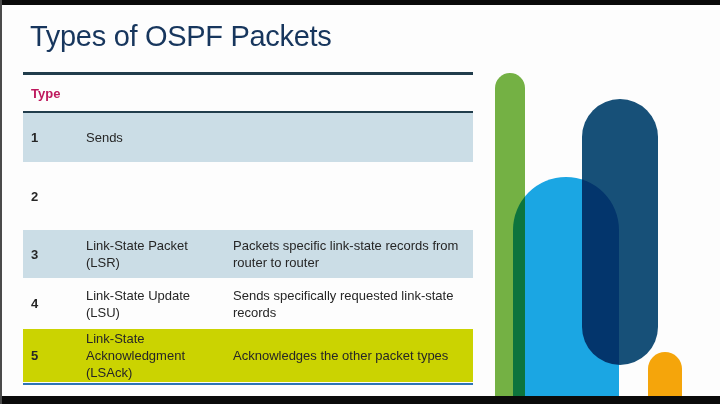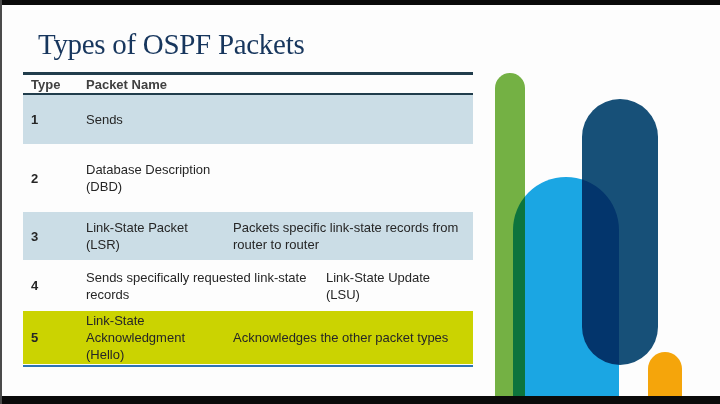--- a/index.html
+++ b/index.html
@@ -11,30 +11,30 @@
     position:relative;width:720px;height:404px;background:#fdfdfd;
     overflow:hidden;isolation:isolate;
   }
   
   .letterbox-top{position:absolute;left:0;top:0;width:720px;height:5px;background:#0a0a0a;z-index:20;}
   .letterbox-bottom{position:absolute;left:0;bottom:0;width:720px;height:8px;background:#0a0a0a;z-index:20;}
   .edge-left{position:absolute;left:0;top:0;width:2px;height:404px;background:#4a4a4a;z-index:21;}
 
   
   .title{
-    position:absolute;left:30px;top:20px;margin:8px;
-    font-size:29px;font-weight:400;letter-spacing:-0.3px;color:#17365d;font-family:Liberation Serif, serif;
+    position:absolute;left:30px;top:20px;margin:0;
+    font-size:29px;font-weight:400;letter-spacing:-0.3px;color:#17365d;
   }
 
   
   .tbl{position:absolute;left:23px;top:72px;width:450px;font-size:13px;color:#262626;}
   .hrow{
-    display:flex;align-items:center;height:23px;box-sizing:border-box;
+    display:flex;align-items:center;height:41px;box-sizing:border-box;
     border-top:3px solid #213d4c;border-bottom:2px solid #213d4c;
-    font-weight:bold;color:#404040;
+    font-weight:bold;color:#be185d;
   }
   .row{display:flex;align-items:center;box-sizing:border-box;}
   .c{box-sizing:border-box;}
   .c1{width:63px;padding-left:8px;}
   .c2{width:147px;padding-right:12px;line-height:17px;}
   .c3{width:240px;padding-right:3px;line-height:17px;}
   .num{font-weight:bold;}
   .r0{height:49px}.r1{height:68px}.r2{height:48px}.r3{height:51px}.r4{height:53px}
   .alt{background:#cbdde6;}
   .hl{background:#cbd301;}
@@ -50,48 +50,46 @@
 </head>
 <body>
 
 <div class="stage">
 
   <h1 class="title">Types of OSPF Packets</h1>
 
   <div class="tbl">
     <div class="hrow">
       <div class="c c1">Type</div>
-      <div class="c c2">Packet Name</div>
     </div>
 
     <div class="row r0 alt">
       <div class="c c1 num">1</div>
       <div class="c c2">Sends</div>
     </div>
 
     <div class="row r1">
       <div class="c c1 num">2</div>
-      <div class="c c2">Database Description (DBD)</div>
     </div>
 
     <div class="row r2 alt">
       <div class="c c1 num">3</div>
       <div class="c c2">Link-State Packet (LSR)</div>
       <div class="c c3">Packets specific link-state records from router to router</div>
     </div>
 
     <div class="row r3">
       <div class="c c1 num">4</div>
+      <div class="c c2">Link-State Update (LSU)</div>
       <div class="c c3">Sends specifically requested link-state records</div>
-      <div class="c c2">Link-State Update (LSU)</div>
     </div>
 
     <div class="row r4 hl">
       <div class="c c1 num">5</div>
-      <div class="c c2">Link-State Acknowledgment (Hello)</div>
+      <div class="c c2">Link-State Acknowledgment (LSAck)</div>
       <div class="c c3">Acknowledges the other packet types</div>
     </div>
 
     <div class="tbl-bottom"></div>
   </div>
 
   <div>
     <div class="bar bar-green"></div>
     <div class="bar bar-navy"></div>
     <div class="bar bar-blue"></div>

